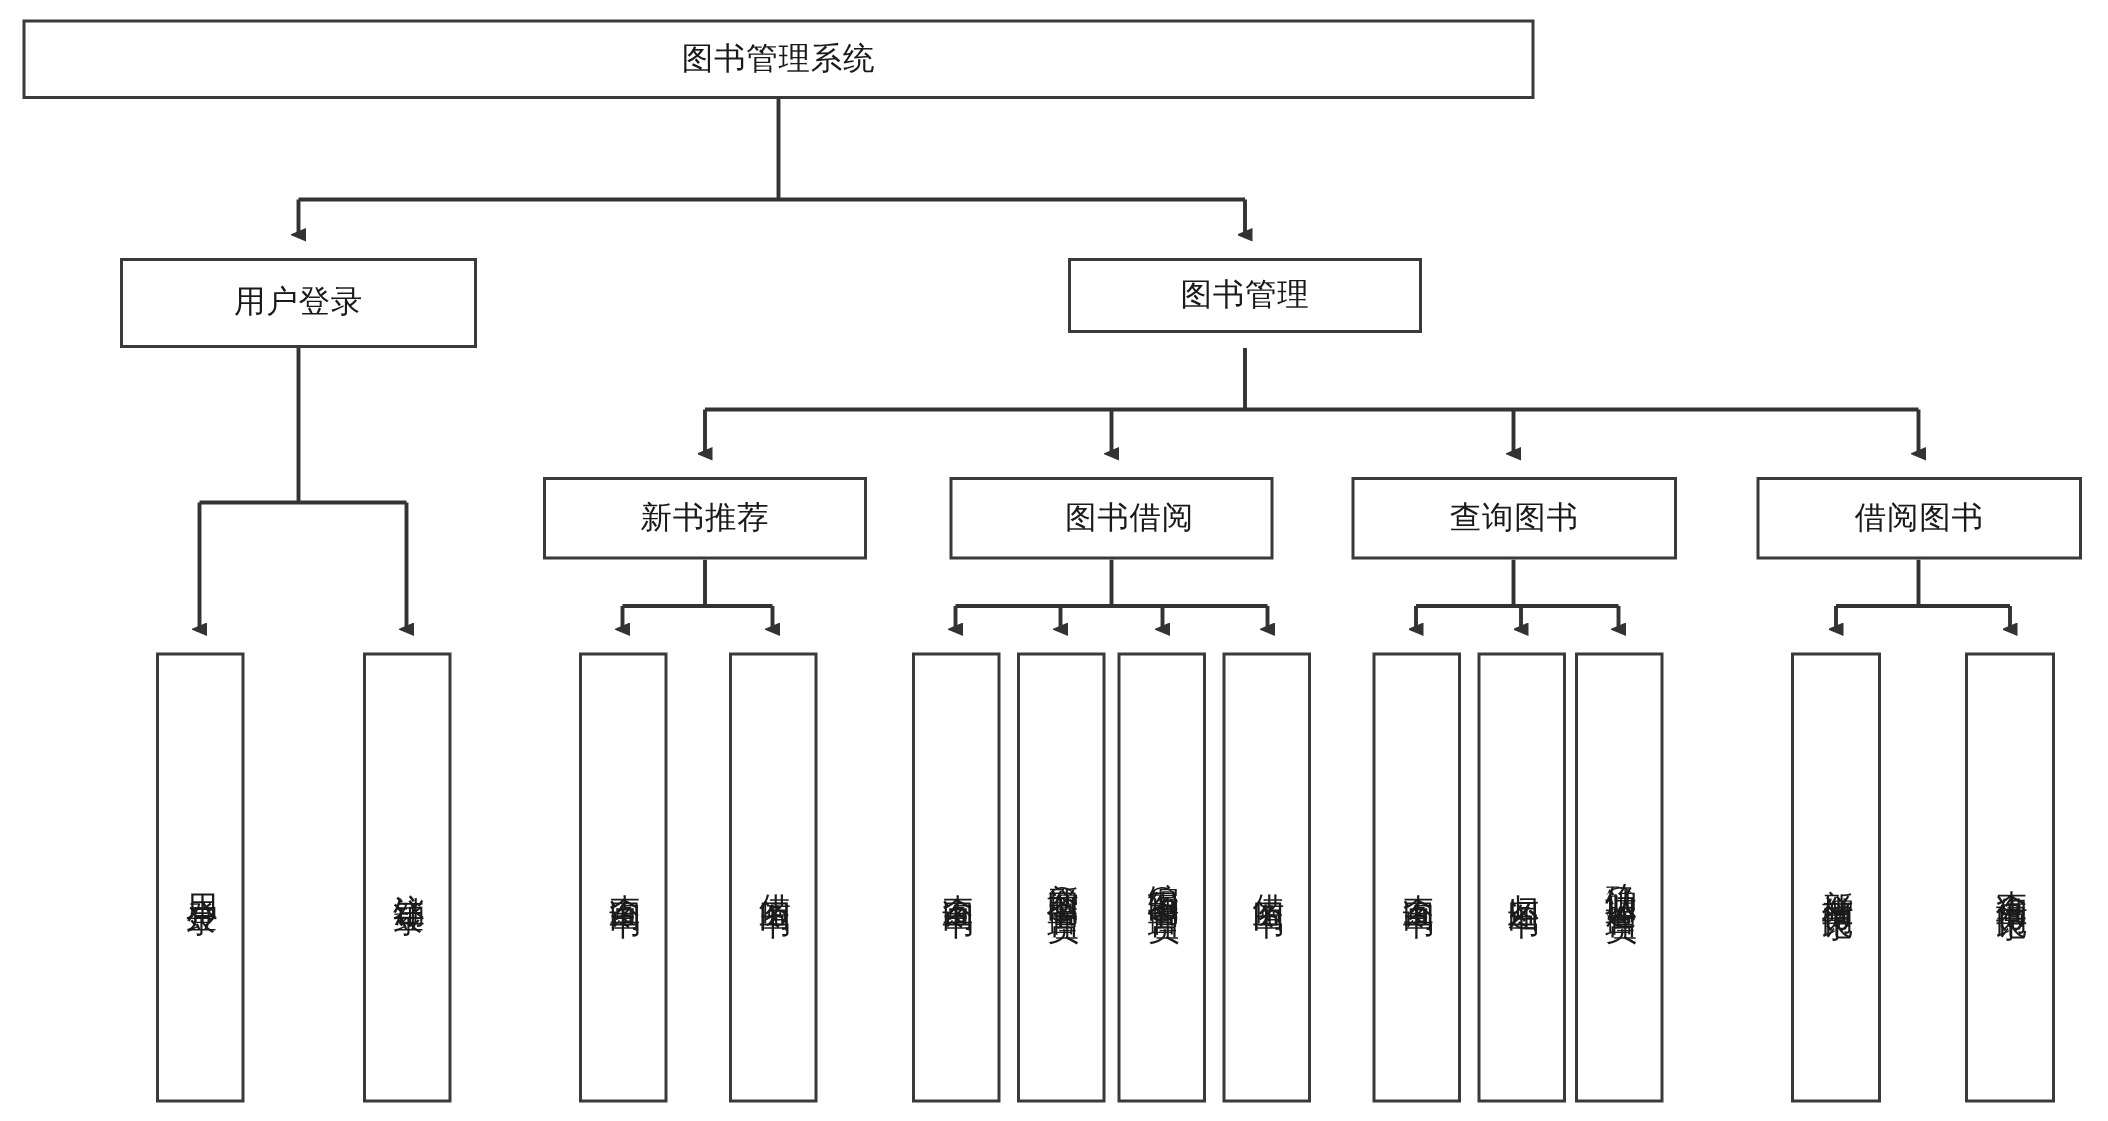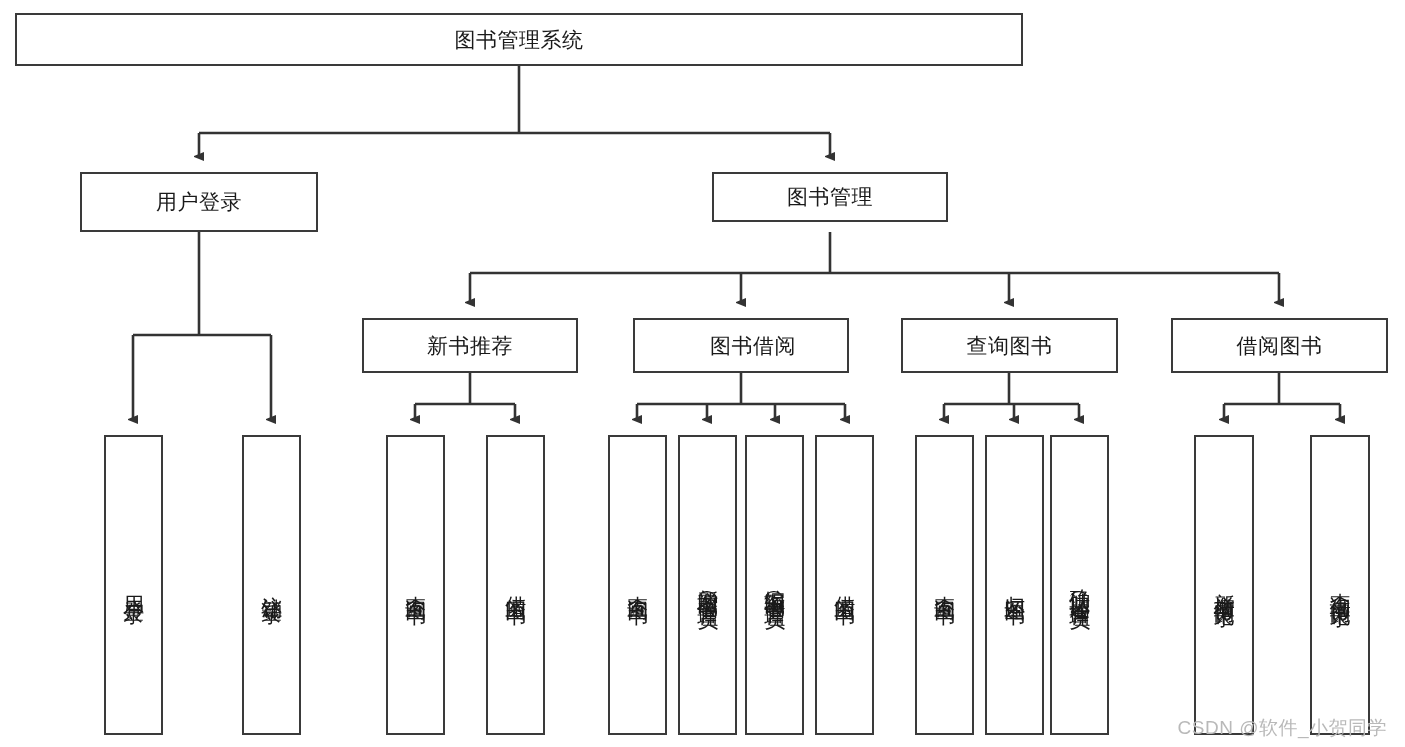--- a/index.html
+++ b/index.html
@@ -182,15 +182,14 @@
     <span class="vlabel">确认归还（管理员）</span>
   </div>
 
   <div class="node vert" style="left:1194px; top:435px; width:60px; height:300px;">
     <span class="vlabel">新增借阅记录</span>
   </div>
   <div class="node vert" style="left:1310px; top:435px; width:60px; height:300px;">
     <span class="vlabel">查询借阅记录</span>
   </div>
 
-  <div class="watermark">CSDN @软件_小贺同学</div>
 
 </div>
 
 </body></html>

